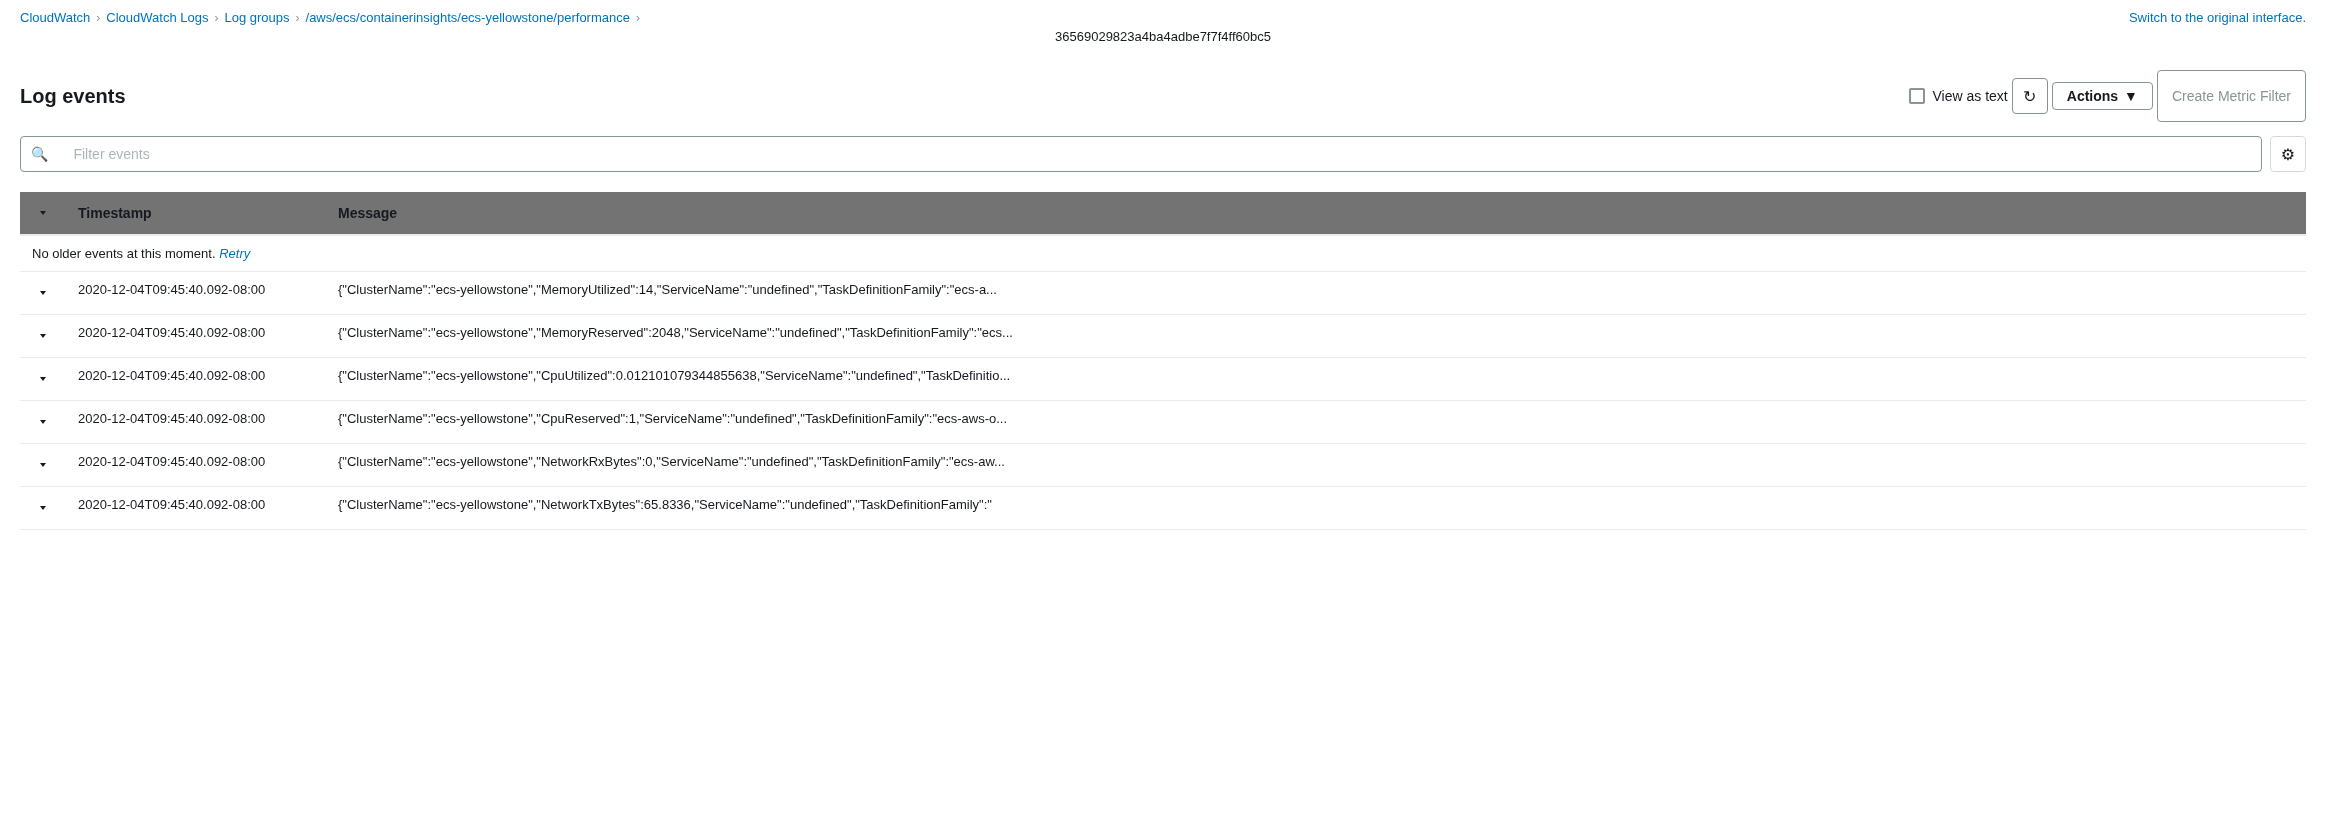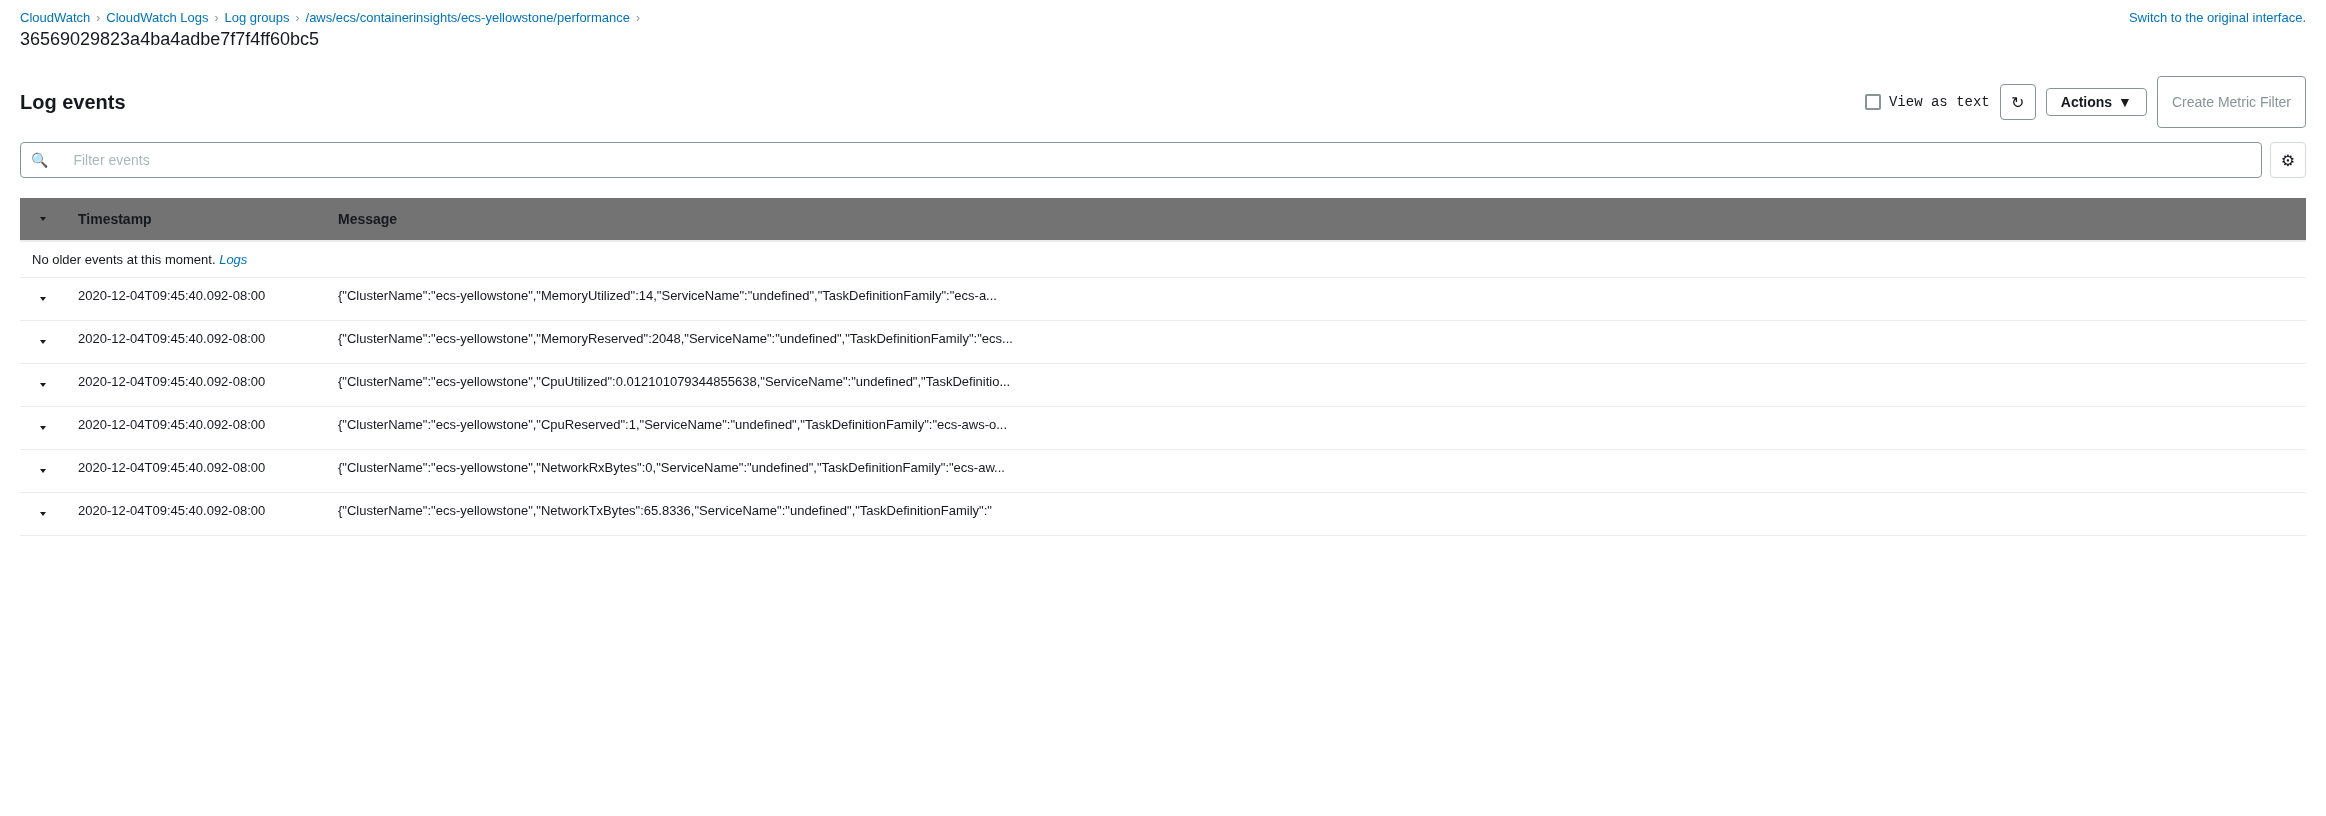--- a/index.html
+++ b/index.html
@@ -28,47 +28,47 @@
     .breadcrumb .current { color: #0073bb; }
     .breadcrumb .switch-link {
       margin-left: auto;
       color: #0073bb;
       font-size: 13px;
       text-decoration: none;
       cursor: pointer;
     }
     .log-id {
       padding: 0 20px 10px 20px;
-      font-size: 18px;
-      color: #16191f;
+      font-size: 13px;
+      color: #16191f;
+      text-align: center;
     }
 
     
     .main {
       padding: 16px 20px;
     }
 
     
     .log-events-header {
       display: flex;
       align-items: center;
       margin-bottom: 14px;
-      gap: 10px;
+      gap: 4px;
     }
     .log-events-title {
       font-size: 20px;
       font-weight: 700;
       color: #16191f;
       margin-right: auto;
     }
     .view-as-text-group {
       display: flex;
       align-items: flex-end;
       gap: 8px;
-      font-family: Liberation Mono, monospace;
     }
     .view-as-text-checkbox {
       width: 16px;
       height: 16px;
       border: 2px solid #879596;
       border-radius: 2px;
       cursor: pointer;
       display: inline-block;
       background: #fff;
     }
@@ -337,21 +337,21 @@
           </button>
         </th>
         <th class="th-timestamp">Timestamp</th>
         <th>Message</th>
       </tr>
     </thead>
     <tbody id="table-body">
       <tr class="no-events-row">
         <td colspan="3">
           <span>No older events at this moment.</span>
-          <a class="retry-link">Logs</a>
+          <a class="retry-link">Retry</a>
         </td>
       </tr>
     <tr>
           <td>
             <button class="expand-btn">
               <svg viewBox="0 0 10 10">
                 <polygon points="2,3 8,3 5,7" fill="#16191f"></polygon>
               </svg>
             </button>
           </td>

